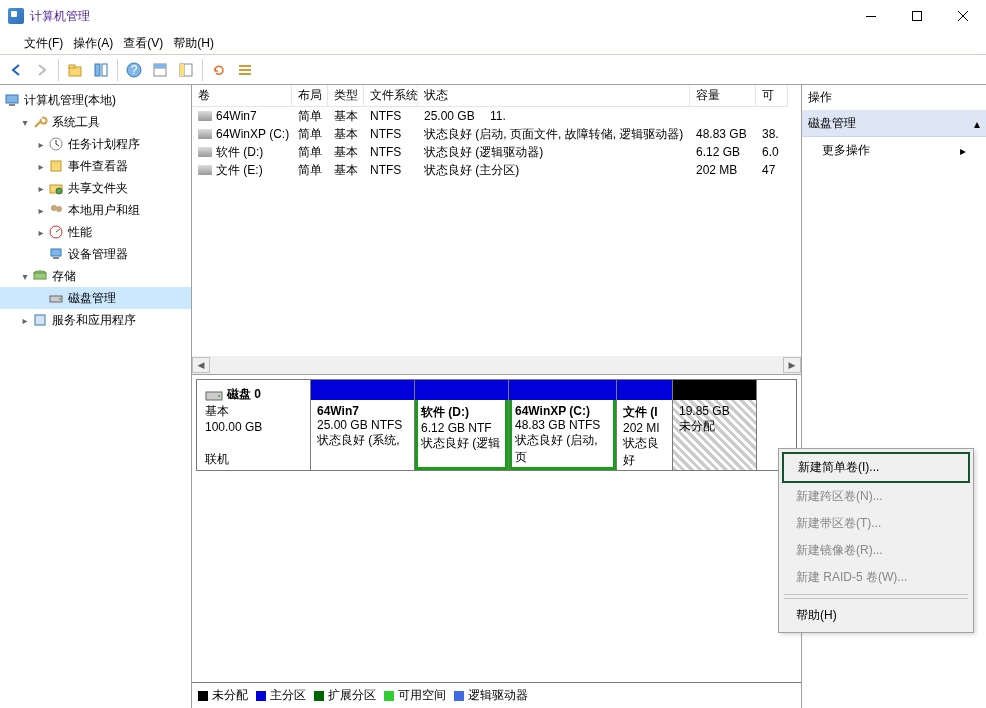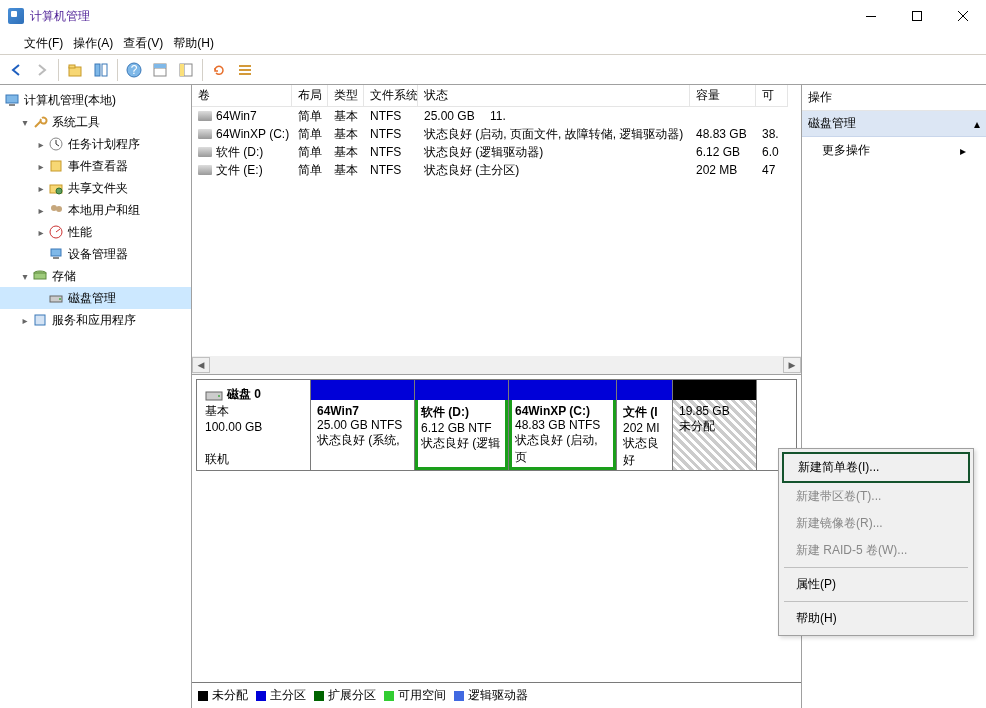--- a/index.html
+++ b/index.html
@@ -440,20 +440,20 @@
     </div>
     <div class="ap-item">
       <span>更多操作</span>
       <span>▸</span>
     </div>
   </div>
 </div>
 
 <div class="context-menu">
   <div class="ctx-item highlight">新建简单卷(I)...</div>
+  <div class="ctx-item disabled">新建跨区卷(N)...</div>
   <div class="ctx-item disabled">新建带区卷(T)...</div>
   <div class="ctx-item disabled">新建镜像卷(R)...</div>
   <div class="ctx-item disabled">新建 RAID-5 卷(W)...</div>
   <div class="ctx-sep"></div>
-  <div class="ctx-item">属性(P)</div>
   <div class="ctx-sep"></div>
   <div class="ctx-item">帮助(H)</div>
 </div>
 
 </body></html>

